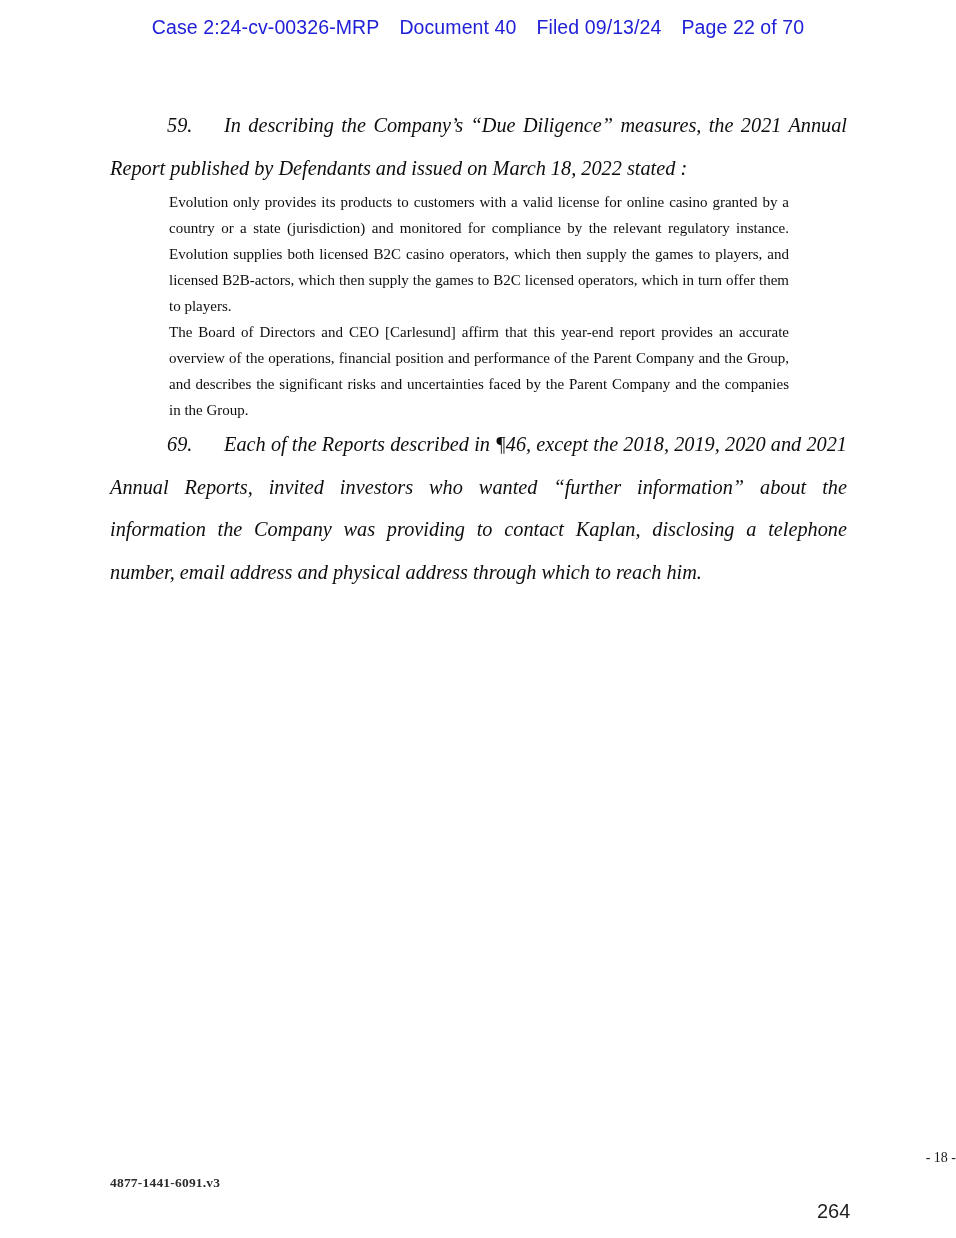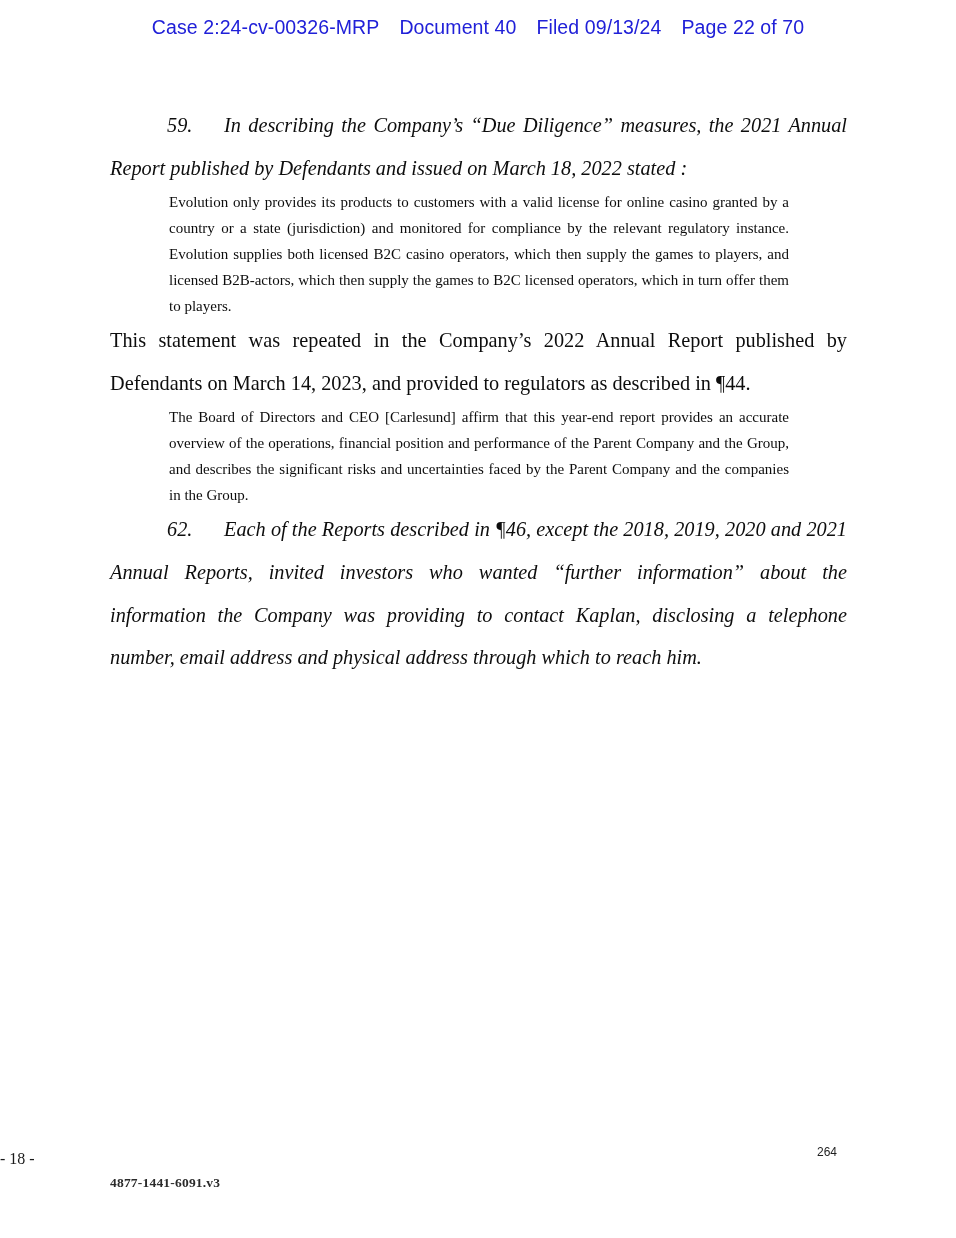--- a/index.html
+++ b/index.html
@@ -75,67 +75,66 @@
   .q-bot-1 { margin-bottom: 19px; }
   .q-top-2 { margin-top: 12px; }
   .q-bot-2 { margin-bottom: 19px; }
 
   
   .page-number {
     position: absolute;
     left: 0;
     top: 1150px;
     width: 956px;
-    text-align: left;
-    font-size: 16px;
+    text-align: right;
+    font-size: 14px;
     font-family: "Liberation Serif", serif;
     color: #1a1a1a;
   }
   .doc-id {
     position: absolute;
     left: 110px;
     top: 1175px;
     font-size: 13.5px;
     font-family: "Liberation Serif", serif;
     color: #2b2b2b;
     letter-spacing: 0.2px;
     font-weight: bold;
   }
   .bates {
     position: absolute;
     left: 817px;
-    top: 1145px;
-    font-size: 12px;
+    top: 1200px;
+    font-size: 20px;
     font-family: "Liberation Sans", sans-serif;
     color: #1f1f1f;
   }
 </style>
 </head>
 <body>
 
 <div class="page">
 
   <div class="ecf-header">
     <span class="seg">Case 2:24-cv-00326-MRP</span><span class="seg">Document 40</span><span class="seg">Filed 09/13/24</span><span class="seg">Page 22 of 70</span>
   </div>
 
   <div class="body-area">
 
     <p class="para numbered"><span class="pnum">59.</span><span>In describing the Company’s “Due Diligence” measures, the 2021 Annual Report published by Defendants and issued on March 18, 2022 stated :</span></p>
 
     <blockquote class="quote q-top-1 q-bot-1"><span>Evolution only provides its products to customers with a valid license for online casino granted by a country or a state (jurisdiction) and monitored for compliance by the relevant regulatory instance.  Evolution supplies both licensed B2C casino operators, which then supply the games to players, and licensed B2B-actors, which then supply the games to B2C licensed operators, which in turn offer them to players.</span></blockquote>
 
-    <p class="para">This statement was repeated in the Company’s 2022 Annual Report published by Defendants on March 14, 2023, and provided to regulators as described in ¶44.</p>
 
 
 
     <blockquote class="quote q-top-2 q-bot-2"><span>The Board of Directors and CEO [Carlesund] affirm that this year-end report provides an accurate overview of the operations, financial position and performance of the Parent Company and the Group, and describes the significant risks and uncertainties faced by the Parent Company and the companies in the Group.</span></blockquote>
 
 
-    <p class="para numbered"><span class="pnum">62.</span><span>Each of the Reports described in ¶46, except the 2018, 2019, 2020 and 2021 Annual Reports, invited investors who wanted “further information” about the information the Company was providing to contact Kaplan, disclosing a telephone number, email address and physical address through which to reach him.</span></p>
+    <p class="para numbered"><span class="pnum">69.</span><span>Each of the Reports described in ¶46, except the 2018, 2019, 2020 and 2021 Annual Reports, invited investors who wanted “further information” about the information the Company was providing to contact Kaplan, disclosing a telephone number, email address and physical address through which to reach him.</span></p>
 
 
   </div>
 
   <div class="page-number">- 18 -</div>
   <div class="doc-id">4877-1441-6091.v3</div>
   <div class="bates">264</div>
 
 </div>
 

